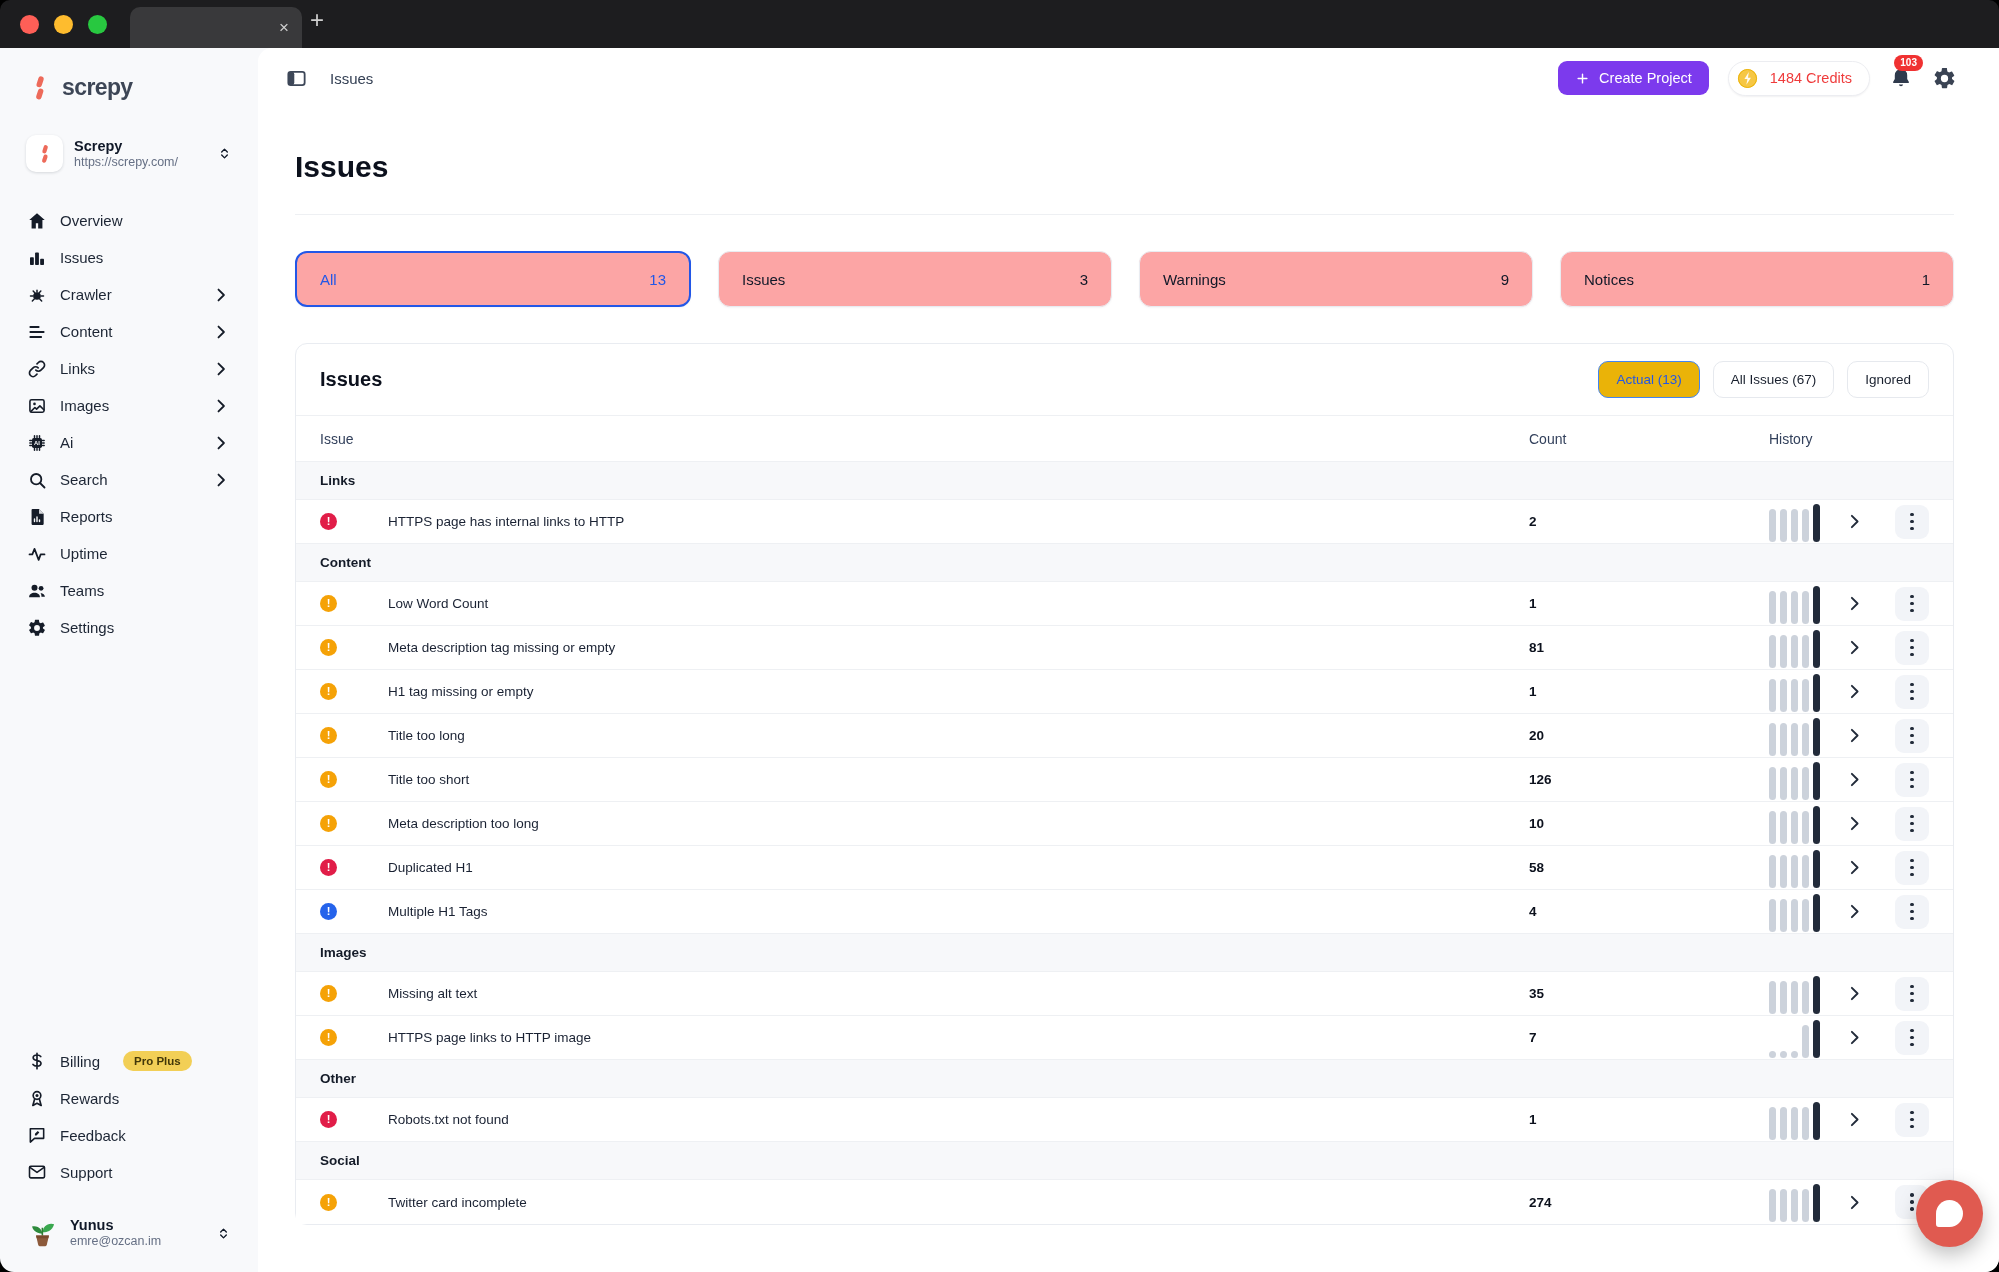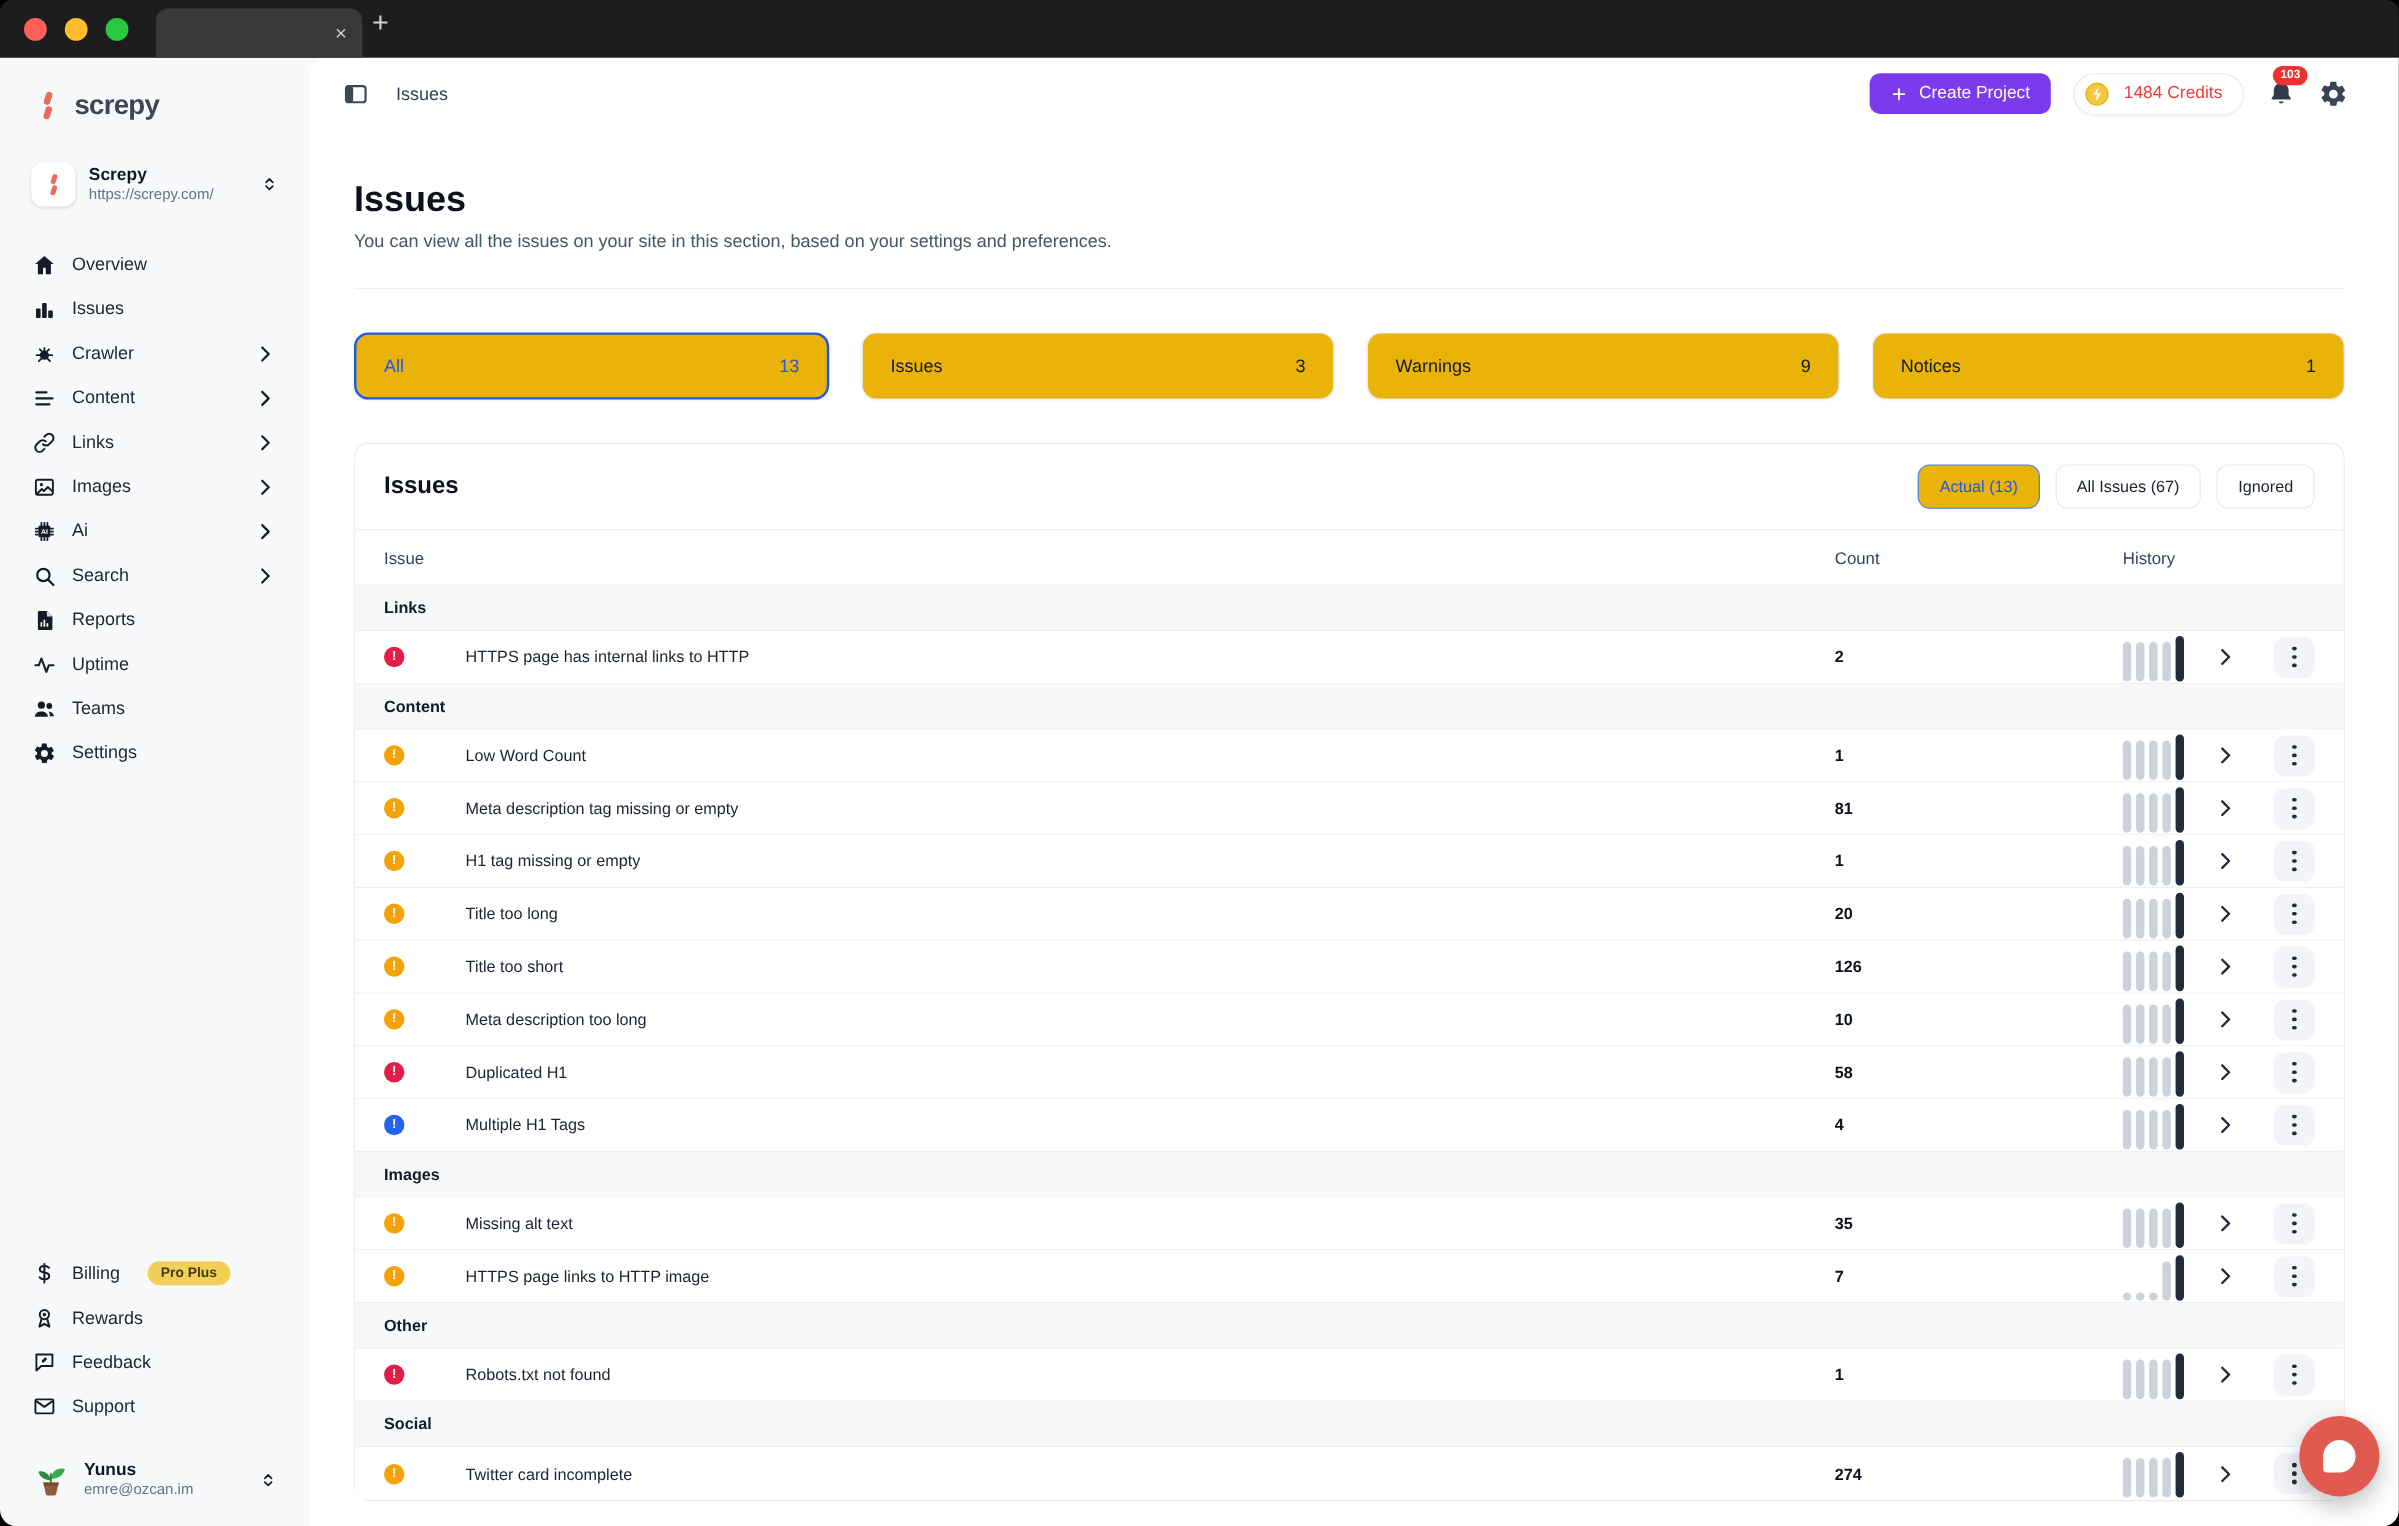--- a/index.html
+++ b/index.html
@@ -67,21 +67,21 @@
   .badge-notif { position:absolute; top:-11px; right:-10px; background:#f03131; color:#fff;
     font-size:10px; font-weight:bold; border-radius:999px; padding:3px 6px; line-height:1; }
   .gear-btn { width:25px; height:25px; color:#3a4353; cursor:pointer; }
 
   
   .content { padding:26px 45px 0 37px; }
   .page-title { font-size:30px; font-weight:bold; color:#0c111d; margin-top:16px; }
   .page-sub { font-size:15px; color:#475467; margin-top:9px; }
   .divider { border:none; border-top:1px solid #eef0f3; margin-top:30px; }
   .filters { display:flex; gap:27px; margin-top:36px; }
-  .fcard { flex:1; height:56px; background:#eab308; border:1px solid #e9ecf1; border-radius:12px;
+  .fcard { flex:1; height:56px; background:#fca5a5; border:1px solid #e9ecf1; border-radius:12px;
     display:flex; align-items:center; justify-content:space-between; padding:0 23px;
     font-size:15px; font-weight:500; color:#101828; box-shadow:0 1px 2px rgba(16,24,40,.04); cursor:pointer; }
   .fcard.active { border:2px solid #2257e7; color:#2257e7; }
 
   .issues-card { margin-top:36px; margin-bottom:30px; border:1px solid #e9ecf1; border-radius:12px; background:#fff; }
   .card-head { display:flex; align-items:center; padding:17px 24px; }
   .card-title { font-size:20px; font-weight:bold; color:#0c111d; }
   .tabs { margin-left:auto; display:flex; gap:13px; }
   .tab-pill { height:37px; padding:0 17px; border-radius:10px; border:1px solid #e6e9ee; background:#fff;
     font-size:13.5px; font-weight:500; color:#19202e; display:flex; align-items:center; cursor:pointer;
@@ -411,21 +411,20 @@
           <span class="icon gear-btn">
               <svg viewBox="0 0 24 24" fill="currentColor">
                 <path d="M19.14 12.94c.04-.3.06-.61.06-.94s-.02-.64-.07-.94l2.03-1.58a.5.5 0 00.12-.64l-1.92-3.32a.5.5 0 00-.61-.22l-2.39.96a7 7 0 00-1.62-.94l-.36-2.54A.5.5 0 0014 2h-4a.5.5 0 00-.5.42l-.36 2.54c-.59.24-1.13.56-1.62.94l-2.39-.96a.5.5 0 00-.61.22L2.6 8.48a.5.5 0 00.12.64l2.03 1.58c-.05.3-.07.63-.07.94s.02.64.07.94l-2.03 1.58a.5.5 0 00-.12.64l1.92 3.32c.14.24.42.34.61.22l2.39-.96c.49.38 1.03.7 1.62.94l.36 2.54c.04.24.25.42.5.42h4c.25 0 .46-.18.5-.42l.36-2.54c.59-.24 1.13-.56 1.62-.94l2.39.96c.23.09.47 0 .61-.22l1.92-3.32a.5.5 0 00-.12-.64l-2.03-1.58zM12 15.5A3.5 3.5 0 1115.5 12 3.5 3.5 0 0112 15.5z"></path>
               </svg>
             </span>
         </div>
       </div>
 
       <div class="content">
         <h1 class="page-title">Issues</h1>
-        <p class="page-sub">You can view all the issues on your site in this section, based on your settings and preferences.</p>
         <hr class="divider">
 
         <div class="filters" id="filters">
             <div class="fcard active">
               <span>All</span>
               <span>13</span>
             </div>
             <div class="fcard">
               <span>Issues</span>
               <span>3</span>

